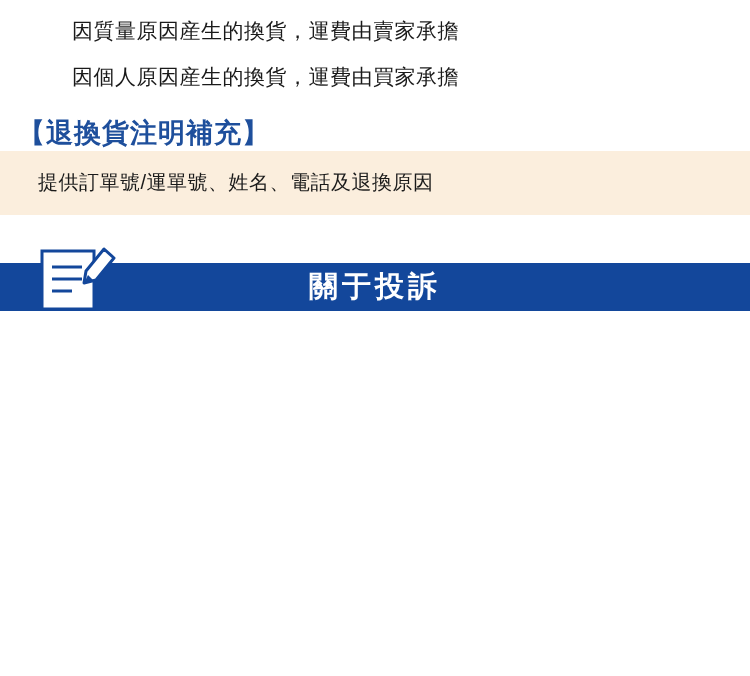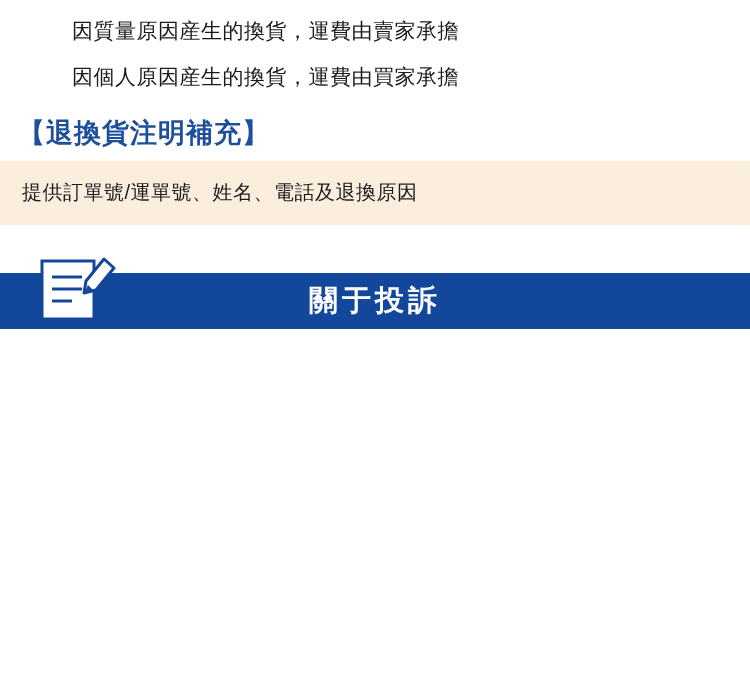--- a/index.html
+++ b/index.html
@@ -33,53 +33,53 @@
     letter-spacing: 0.5px;
   }
 
   
   .bracket-heading {
     font-size: 27px;
     font-weight: bold;
     color: #1e4f9c;
     padding-left: 18px;
     margin-top: 22px;
-    margin-bottom: 10px;
     letter-spacing: 1px;
   }
 
   
   .note-box {
     background: #fbeedd;
     padding: 16px 0 18px 0;
     margin: 0;
   }
   .note-line {
     font-size: 20px;
     line-height: 1.5;
     color: #1a1a1a;
     padding-left: 22px;
     letter-spacing: 0.5px;
+    margin-left: 16px;
   }
   .note-line + .note-line {
     margin-top: 8px;
   }
 
   
   .banner-wrap {
     position: relative;
     margin-top: 48px;
     height: 60px;
   }
   .banner-bar {
     position: absolute;
     left: 0;
     top: 0;
     width: 750px;
-    height: 56px;
+    height: 48px;
     background: #13479b;
     display: flex;
     align-items: center;
     justify-content: center;
   }
   .banner-title {
     color: #ffffff;
     font-size: 29px;
     font-weight: bold;
     letter-spacing: 4px;

